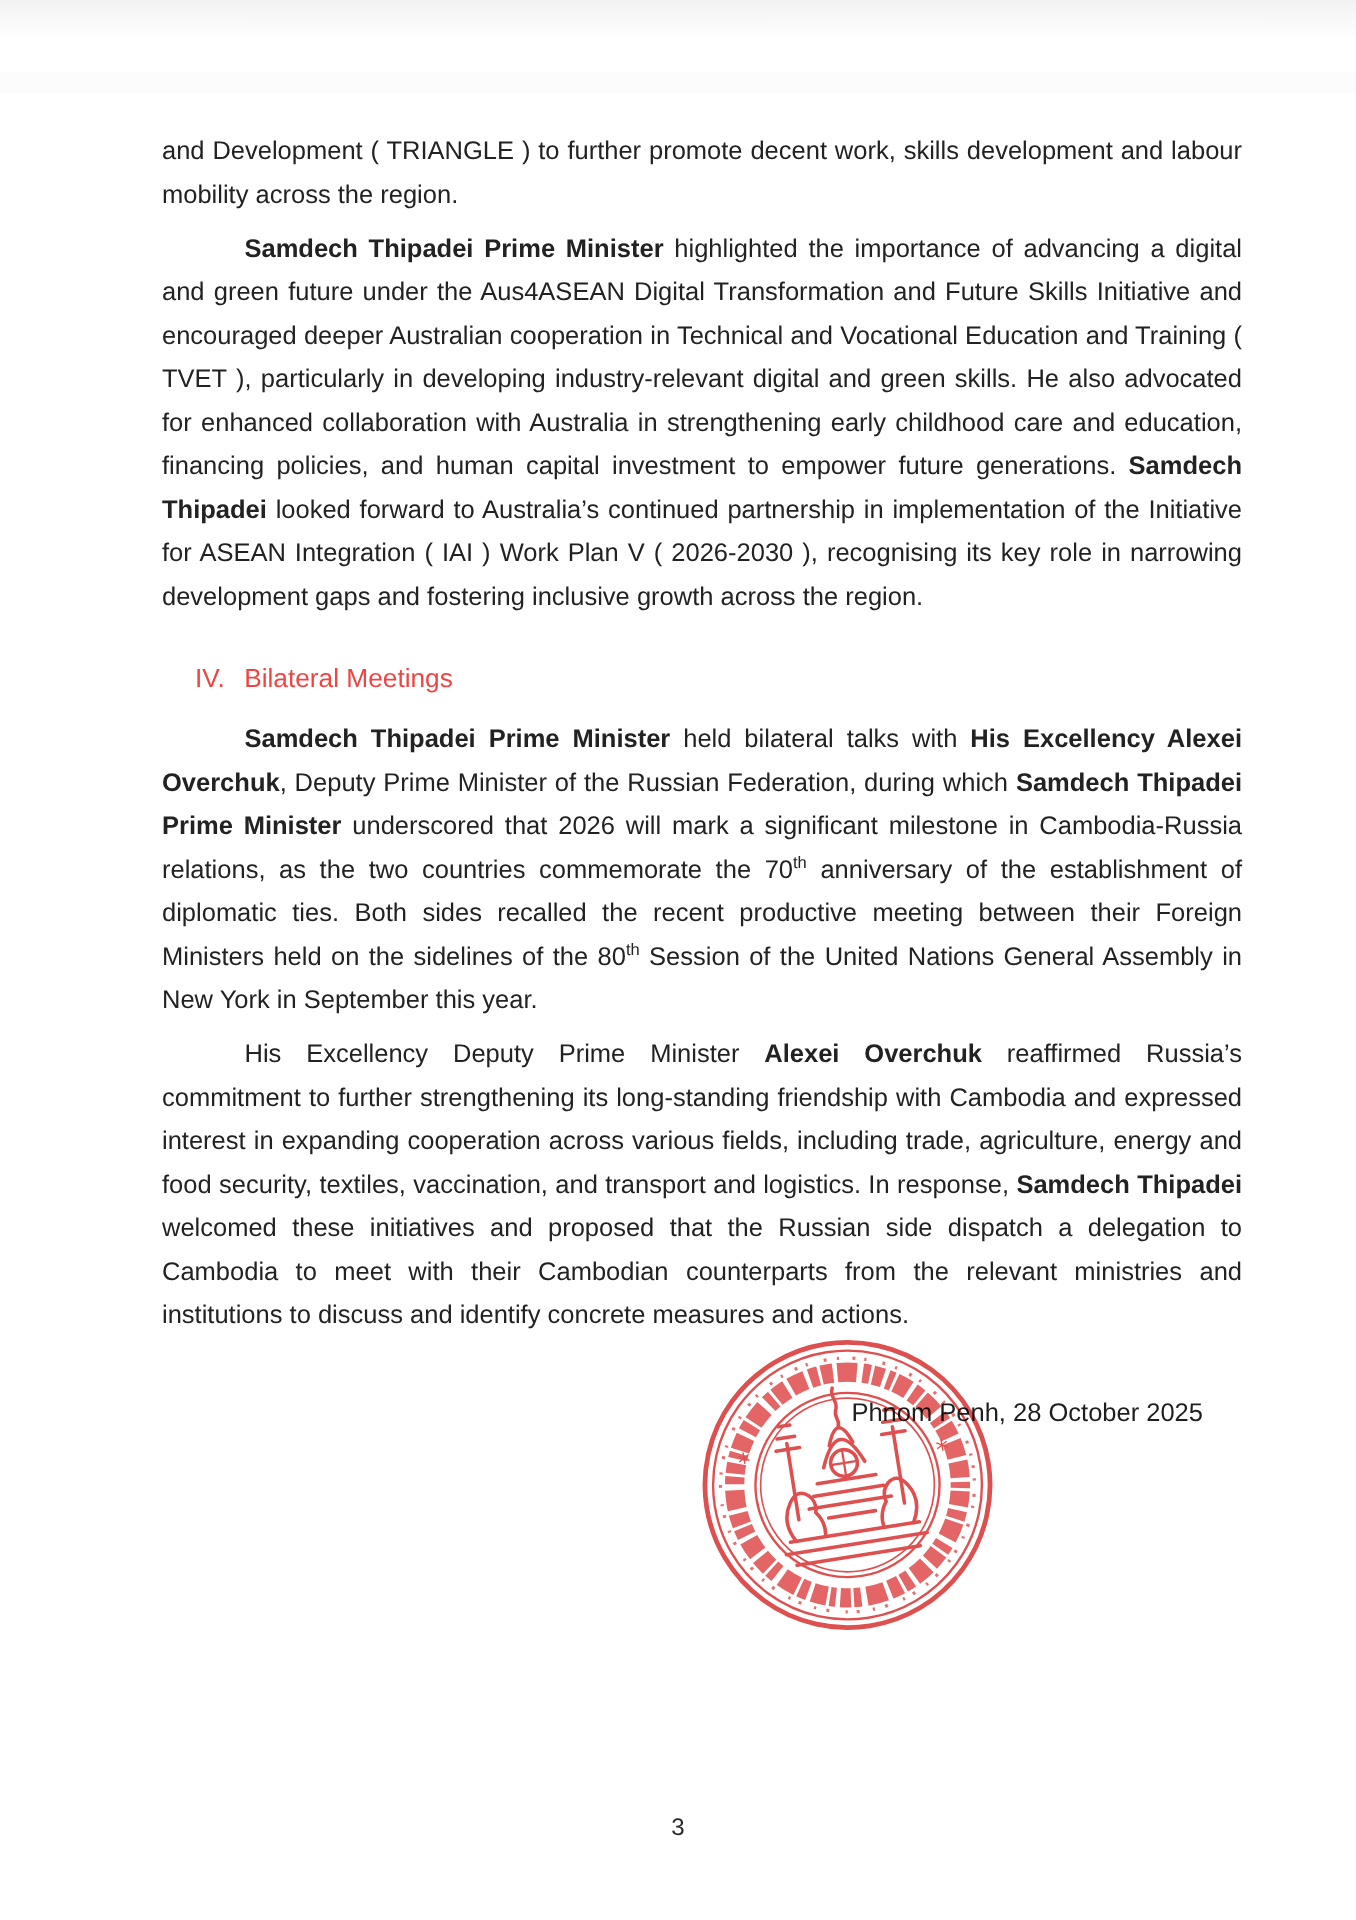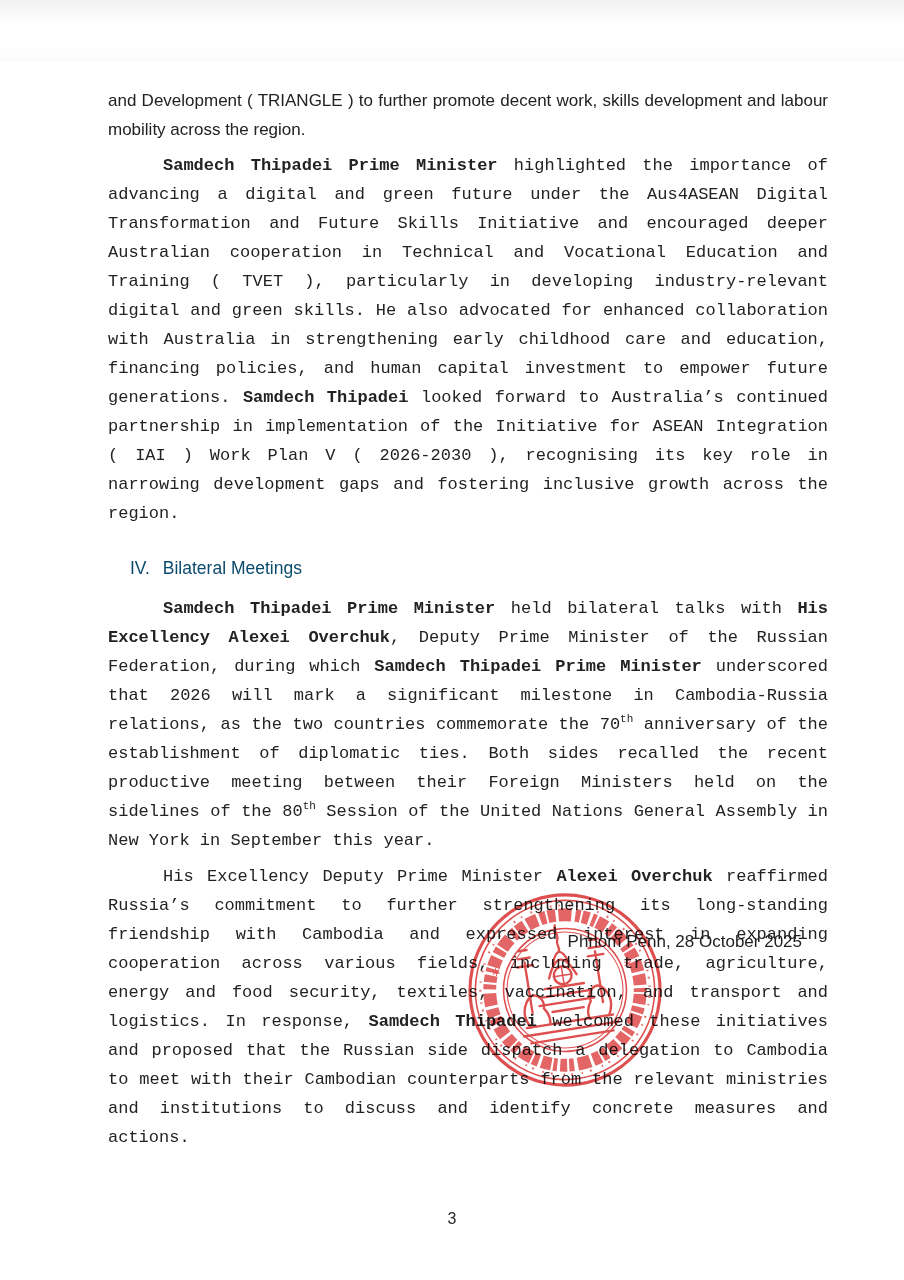--- a/index.html
+++ b/index.html
@@ -14,21 +14,21 @@
   }
   .scan-band-2{
     position:absolute;left:0;top:48px;width:904px;height:14px;
     background:#fafafa;opacity:.55;
   }
   .doc{
     position:absolute;left:108px;top:86px;width:720px;
     font-size:17px;line-height:29px;text-align:justify;
   }
   p.para{margin:0 0 7px 0;}
-  p.para.indent{text-indent:55px;font-family:Liberation Mono, monospace;}
+  p.para.indent{text-indent:55px;}
   b{font-weight:700;}
   sup{font-size:11px;line-height:0;}
   p.heading{
     margin:26px 0 11px 0;padding-left:22px;text-align:left;text-indent:0;
     font-size:17.5px;
   }
   .hnum{margin-right:13px;}
   .dateline{
     position:absolute;left:108px;top:931px;width:720px;box-sizing:border-box;
     text-align:right;padding-right:26px;font-size:17px;line-height:22px;color:#1e1e1e;
@@ -44,21 +44,21 @@
 </style>
 </head>
 <body>
 
 <div class="scan-band-top"></div>
 <div class="scan-band-2"></div>
 
 <main class="doc">
     <p class="para"><span>and Development ( TRIANGLE ) to further promote decent work, skills development and labour mobility across the region.</span></p>
     <p class="para indent"><b>Samdech Thipadei Prime Minister</b><span> highlighted the importance of advancing a digital and green future under the Aus4ASEAN Digital Transformation and Future Skills Initiative and encouraged deeper Australian cooperation in Technical and Vocational Education and Training ( TVET ), particularly in developing industry-relevant digital and green skills. He also advocated for enhanced collaboration with Australia in strengthening early childhood care and education, financing policies, and human capital investment to empower future generations. </span><b>Samdech Thipadei</b><span> looked forward to Australia’s continued partnership in implementation of the Initiative for ASEAN Integration ( IAI ) Work Plan V ( 2026-2030 ), recognising its key role in narrowing development gaps and fostering inclusive growth across the region.</span></p>
-    <p class="heading" style="color: #0c4a6e;"><span class="hnum">IV.</span><span>Bilateral Meetings</span></p>
+    <p class="heading" style="color: #ef4444;"><span class="hnum">IV.</span><span>Bilateral Meetings</span></p>
     <p class="para indent"><b>Samdech Thipadei Prime Minister</b><span> held bilateral talks with </span><b>His Excellency Alexei Overchuk</b><span>, Deputy Prime Minister of the Russian Federation, during which </span><b>Samdech Thipadei Prime Minister</b><span> underscored that 2026 will mark a significant milestone in Cambodia-Russia relations, as the two countries commemorate the 70</span><sup>th</sup><span> anniversary of the establishment of diplomatic ties. Both sides recalled the recent productive meeting between their Foreign Ministers held on the sidelines of the 80</span><sup>th</sup><span> Session of the United Nations General Assembly in New York in September this year.</span></p>
     <p class="para indent"><span>His Excellency Deputy Prime Minister </span><b>Alexei Overchuk</b><span> reaffirmed Russia’s commitment to further strengthening its long-standing friendship with Cambodia and expressed interest in expanding cooperation across various fields, including trade, agriculture, energy and food security, textiles, vaccination, and transport and logistics. In response, </span><b>Samdech Thipadei</b><span> welcomed these initiatives and proposed that the Russian side dispatch a delegation to Cambodia to meet with their Cambodian counterparts from the relevant ministries and institutions to discuss and identify concrete measures and actions.</span></p>
   </main>
 
 <div class="dateline">Phnom Penh, 28 October 2025</div>
 
 <svg class="seal" viewBox="0 0 200 200" xmlns="http://www.w3.org/2000/svg" aria-hidden="true">
   <g stroke="#dc4040" fill="none">
     <circle cx="100" cy="100" r="96" stroke-width="3.2"></circle>
     <circle cx="100" cy="100" r="90.5" stroke-width="1.6"></circle>

